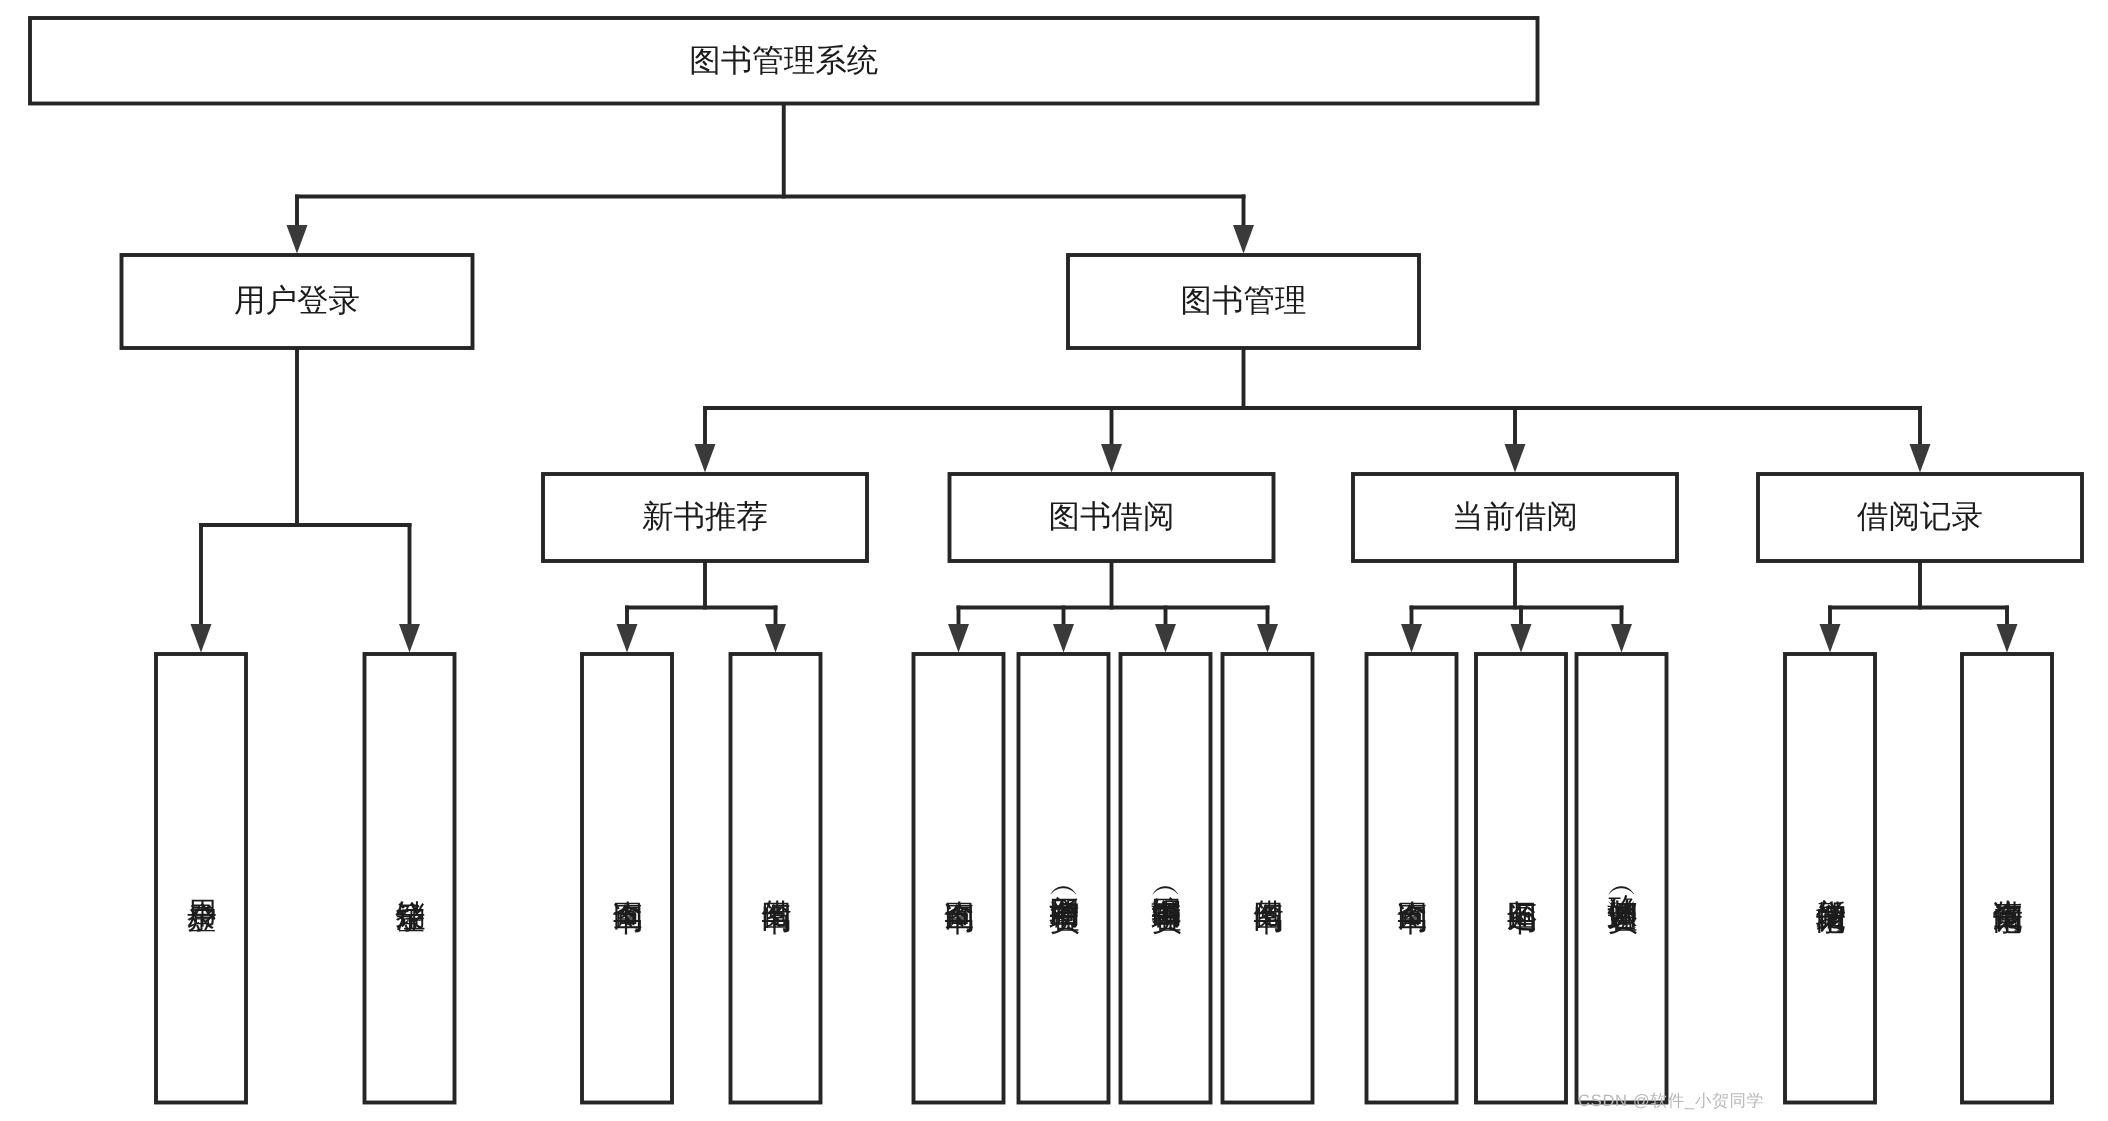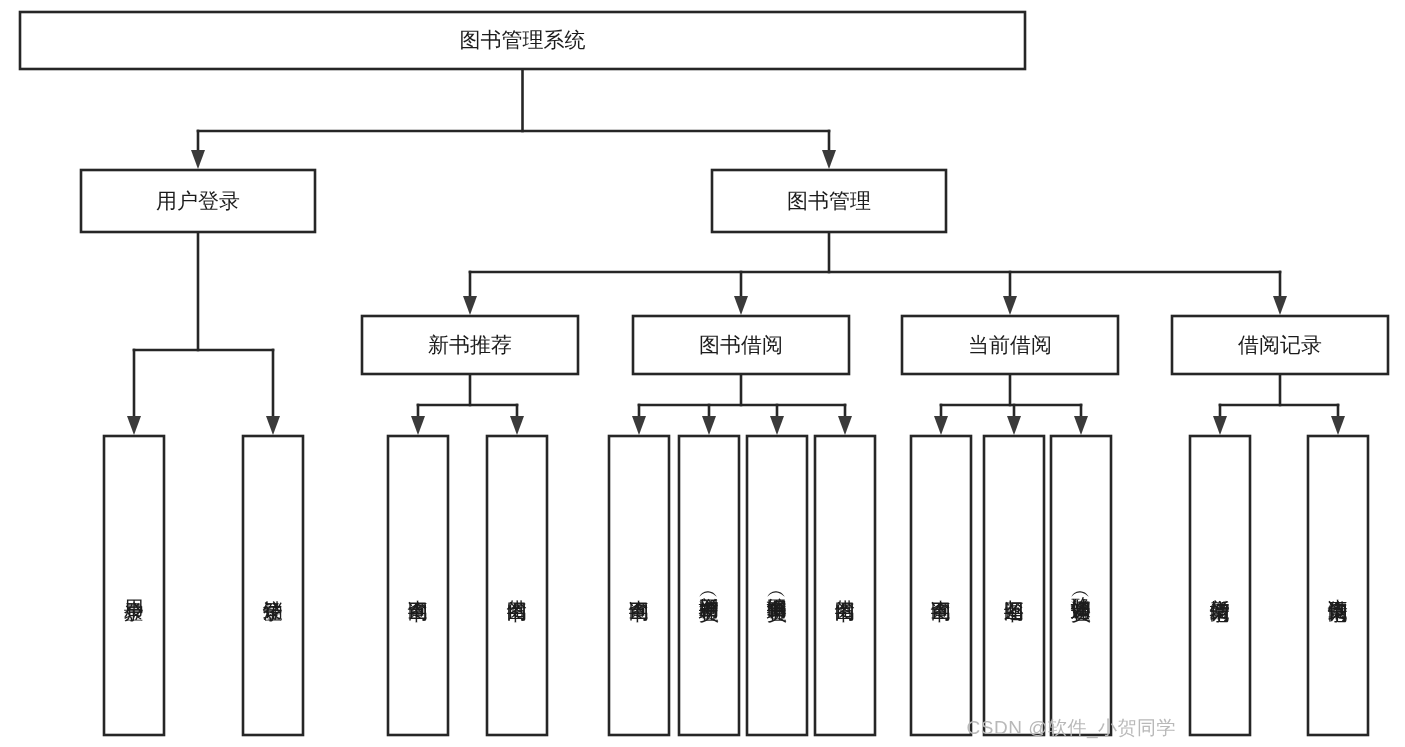--- a/index.html
+++ b/index.html
@@ -62,21 +62,21 @@
     justify-content: center;
     text-align: center;
     white-space: nowrap;
     pointer-events: none;
   }
   .watermark {
     position: absolute;
     right: 8px;
     bottom: 6px;
     font-family: "Liberation Sans", "DejaVu Sans", sans-serif;
-    font-size: 19px;
+    font-size: 11px;
     color: #b9b9b9;
     letter-spacing: 0.5px;
     user-select: none;
   }
 </style>
 </head>
 <body>
 
 <div id="diagram-root">
 

